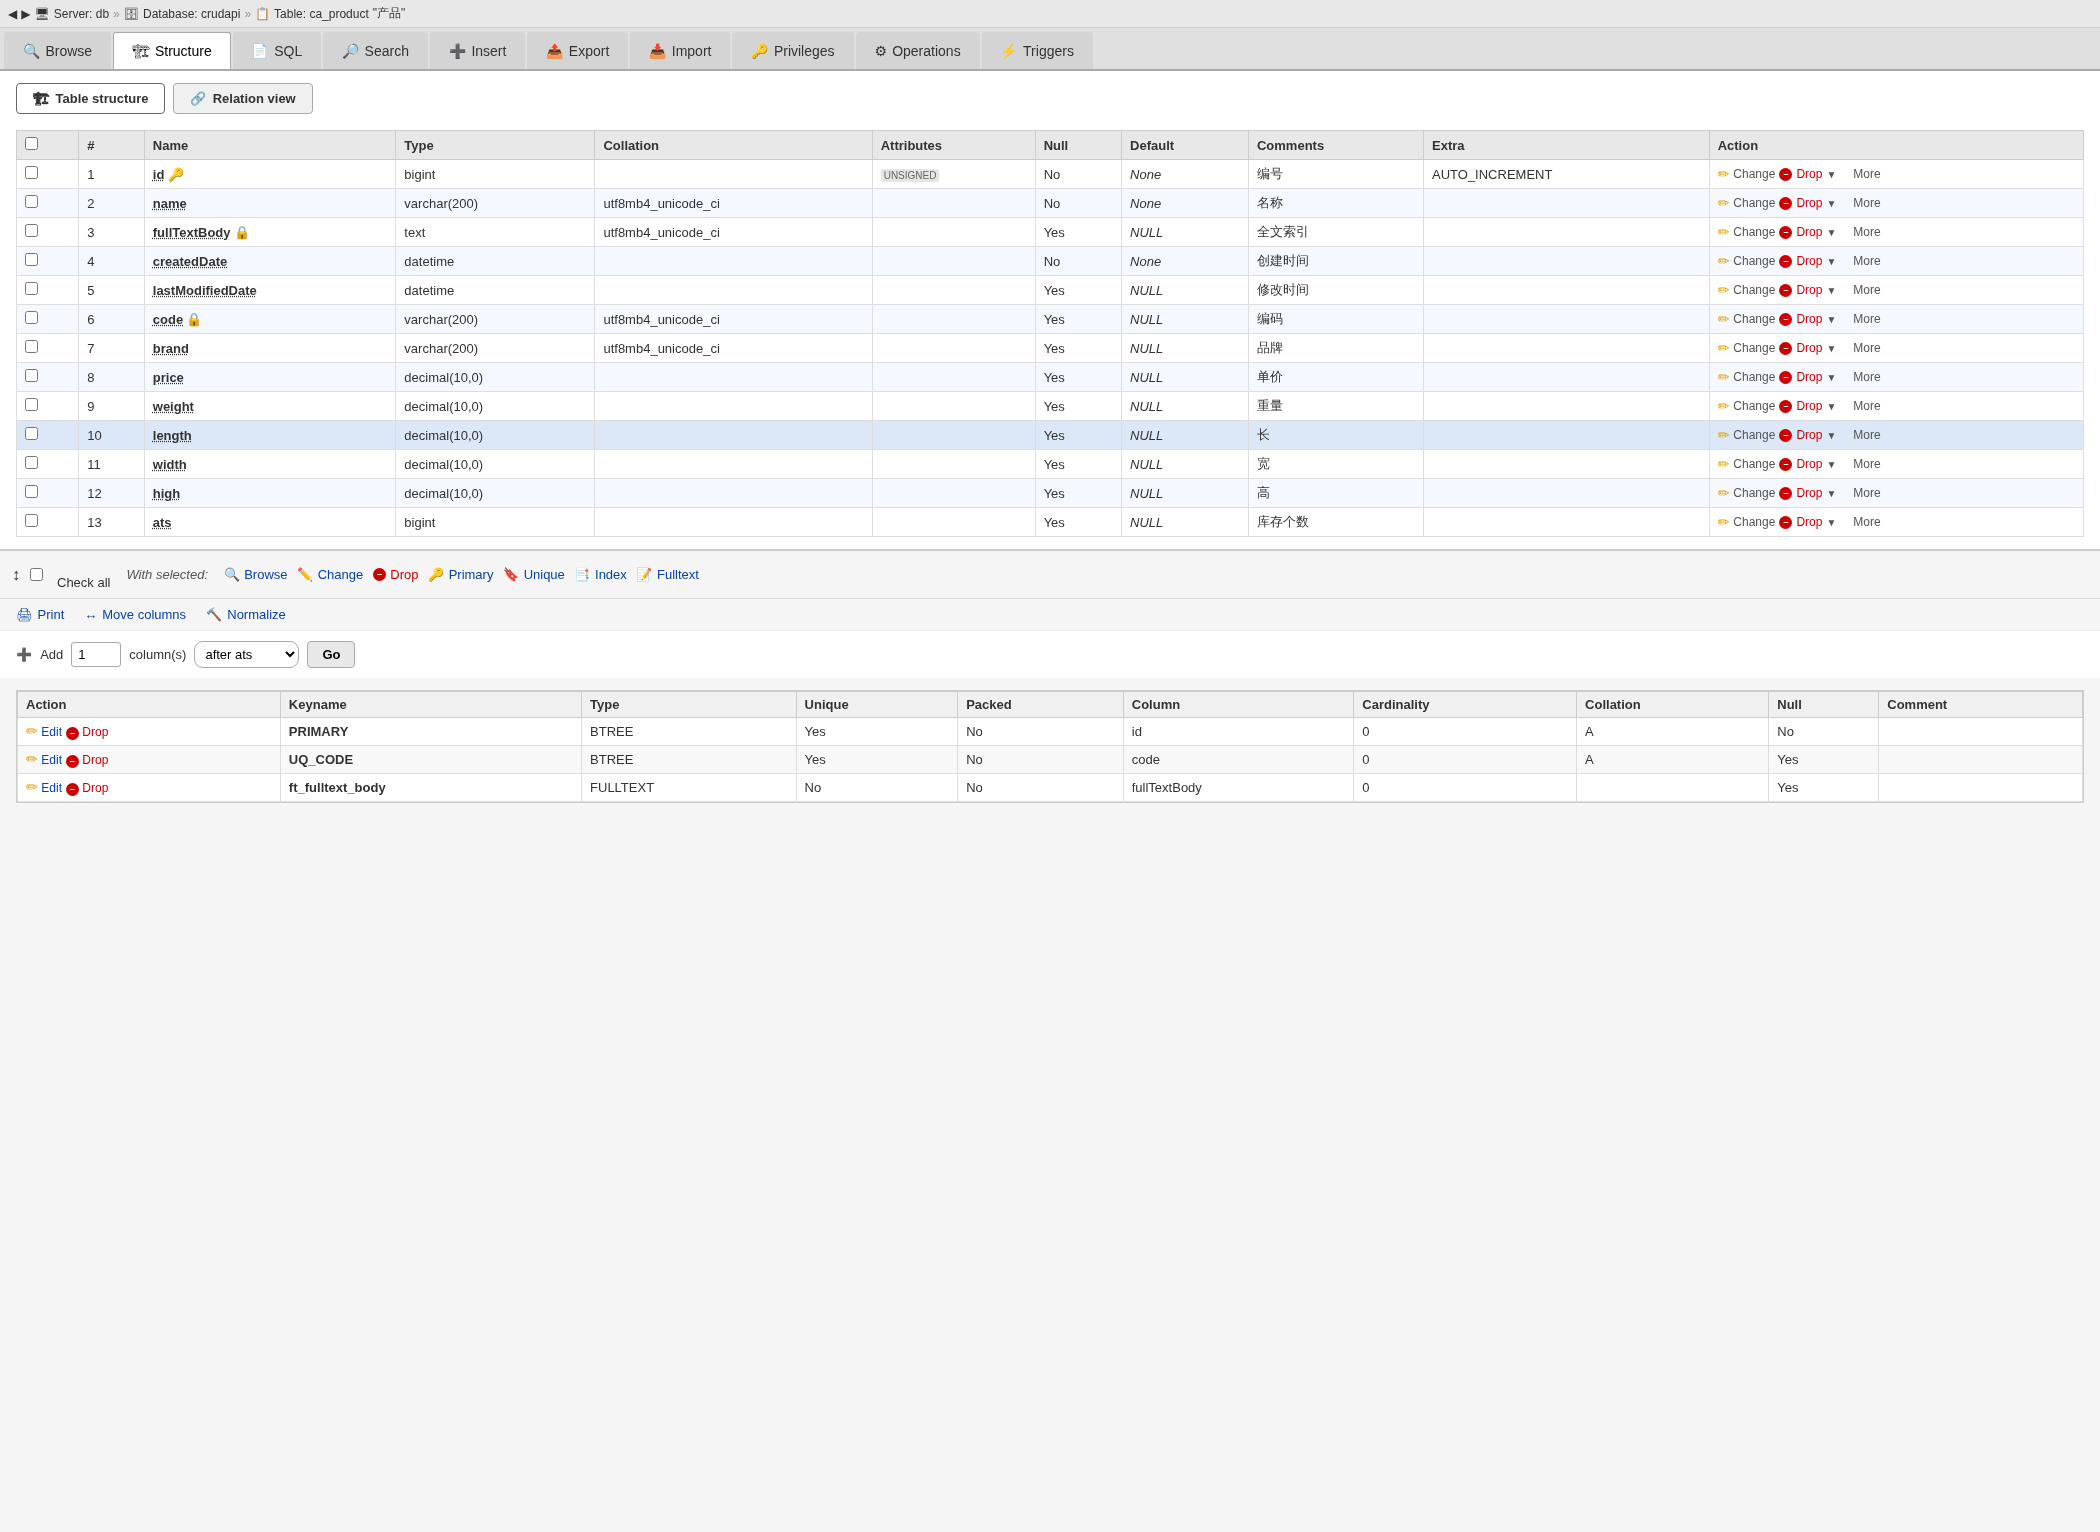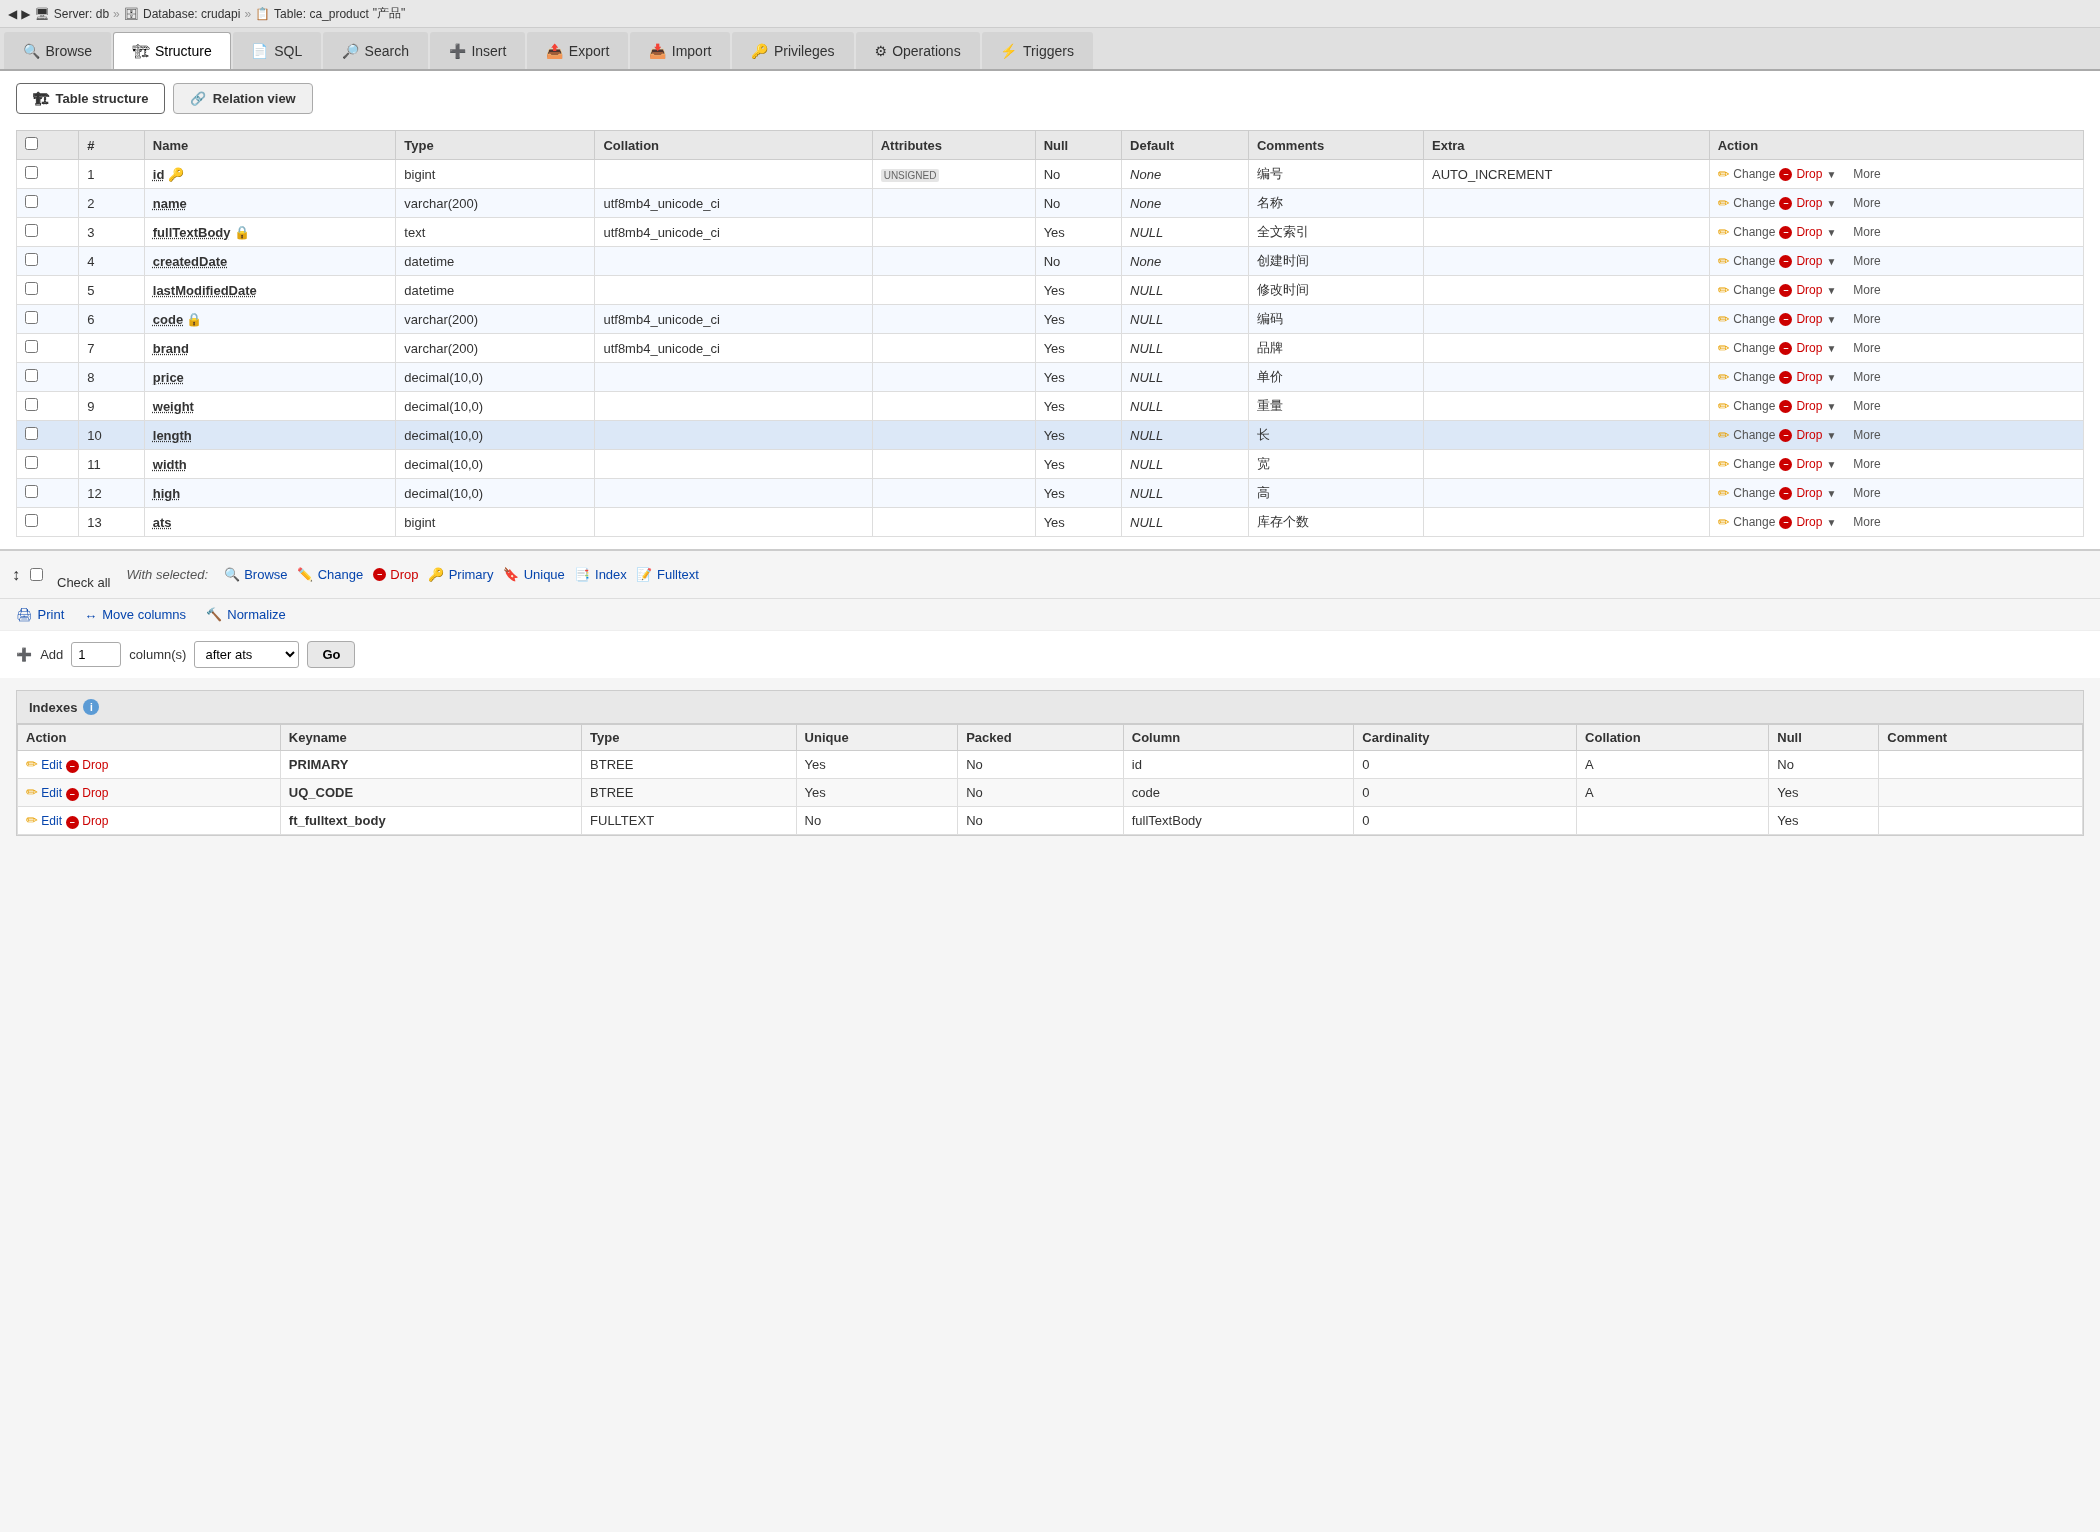--- a/index.html
+++ b/index.html
@@ -145,21 +145,21 @@
     .add-columns input[type="text"] {
       width: 50px;
       padding: 4px 6px;
       border: 1px solid #aaa;
       border-radius: 3px;
       font-size: 13px;
     }
     .add-columns select {
       padding: 4px 6px;
       border: 1px solid #aaa;
-      border-radius: 3px;
+      border-radius: 9px;
       font-size: 13px;
       background: #fff;
     }
     .go-btn {
       padding: 5px 14px;
       background: #e8e8e8;
       border: 1px solid #aaa;
       border-radius: 4px;
       font-size: 13px;
       font-weight: bold;
@@ -661,24 +661,20 @@
   <span>column(s)</span>
   <select>
     <option>after ats</option>
     <option>at beginning</option>
     <option>at end</option>
   </select>
   <button class="go-btn">Go</button>
 </div>
 
 <div class="indexes-section">
-  <div class="indexes-header">
-    <span>Indexes</span>
-    <span class="info-icon">i</span>
-  </div>
   <table class="indexes-table">
     <thead>
       <tr>
         <th>Action</th>
         <th>Keyname</th>
         <th>Type</th>
         <th>Unique</th>
         <th>Packed</th>
         <th>Column</th>
         <th>Cardinality</th>

